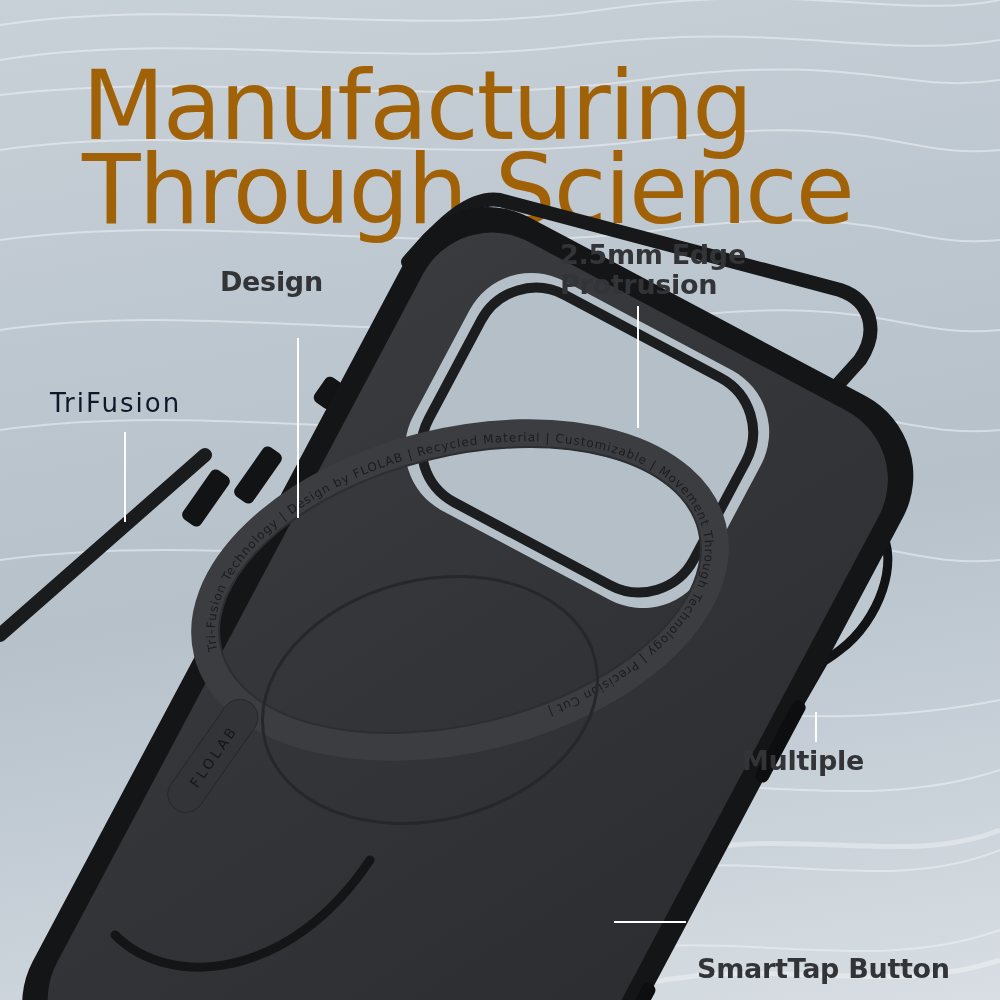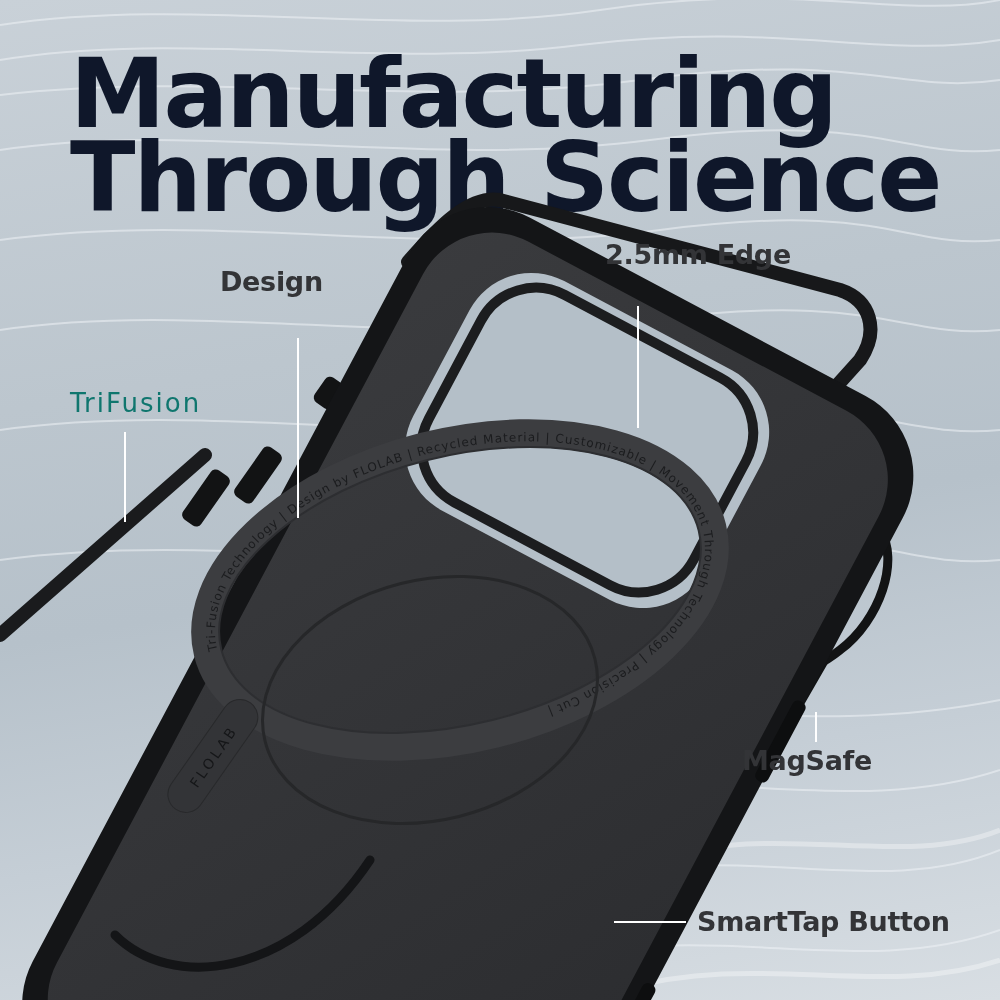--- a/index.html
+++ b/index.html
@@ -3,35 +3,34 @@
 <meta charset="utf-8">
 <style>
   html, body { margin: 0; padding: 0; }
   body {
     width: 1000px; height: 1000px; overflow: hidden; position: relative;
     font-family: "DejaVu Sans", "Liberation Sans", sans-serif;
     background: linear-gradient(170deg, #c9d1d8 0%, #bcc6ce 35%, #b6c1ca 55%, #c5ced6 75%, #d8dee3 100%);
   }
   .waves { position: absolute; inset: 0; }
   .title {
-    position: absolute; left: 70px; top: 52px; margin: 0;
-    color: #0f172a; font-weight: 700; font-size: 96px; line-height: 84px;
+    position: absolute; left: 70px; top: 52px; margin: 12px;
+    color: #a16207; font-weight: 400; font-size: 96px; line-height: 84px;
     letter-spacing: -2px; z-index: 1;
   }
   .case-layer { position: absolute; inset: 0; z-index: 2; }
   .label {
     position: absolute; color: #333437; font-weight: 700;
     font-size: 27px; line-height: 30px; z-index: 4; letter-spacing: -0.3px;
   }
   .leader { position: absolute; background: #ffffff; z-index: 3; }
   .logo-trifusion {
     position: absolute; left: 50px; top: 388px; z-index: 4;
-    font-size: 26px; letter-spacing: 2px; color: #0f766e; font-weight: 400;
+    font-size: 26px; letter-spacing: 2px; color: #0f172a; font-weight: 400;
     font-family: "DejaVu Sans", sans-serif;
-    margin-left: 20px;
   }
 </style>
 </head>
 <body>
 
 <svg class="waves" width="1000" height="1000" viewBox="0 0 1000 1000">
   <g fill="none" stroke="#eef2f5" stroke-opacity="0.55" stroke-width="2">
     <path d="M0 25 C200 -5 400 40 600 10 S900 20 1000 0"></path>
     <path d="M0 60 C180 30 380 70 580 45 S880 60 1000 40"></path>
     <path d="M0 95 C220 70 420 110 640 80 S900 95 1000 80"></path>
@@ -109,23 +108,24 @@
 <div class="leader" style="left:297px; top:338px; width:2px; height:180px;"></div>
 <div class="leader" style="left:637px; top:306px; width:2px; height:122px;"></div>
 <div class="leader" style="left:124px; top:432px; width:2px; height:90px;"></div>
 <div class="leader" style="left:815px; top:712px; width:2px; height:30px;"></div>
 <div class="leader" style="left:614px; top:921px; width:72px; height:2px;"></div>
 
 <div class="label" style="left:220px; top:267px;">
   <span style="display:block">Design</span>
 </div>
 
-<div class="label" style="left:560px; top:240px;margin-left:45px;">
+<div class="label" style="left:560px; top:240px;">
   <span style="display:block">2.5mm Edge</span>
+  <span style="display:block">Protrusion</span>
 </div>
 
 <div class="logo-trifusion">TriFusion</div>
 
 <div class="label" style="left:742px; top:746px;">
-  <span style="display:block">MagSafe</span>
+  <span style="display:block">Multiple</span>
 </div>
 
-<div class="label" style="left:697px; top:907px;">SmartTap Button</div>
+<div class="label" style="left:697px; top:954px;">SmartTap Button</div>
 
 </body></html>

